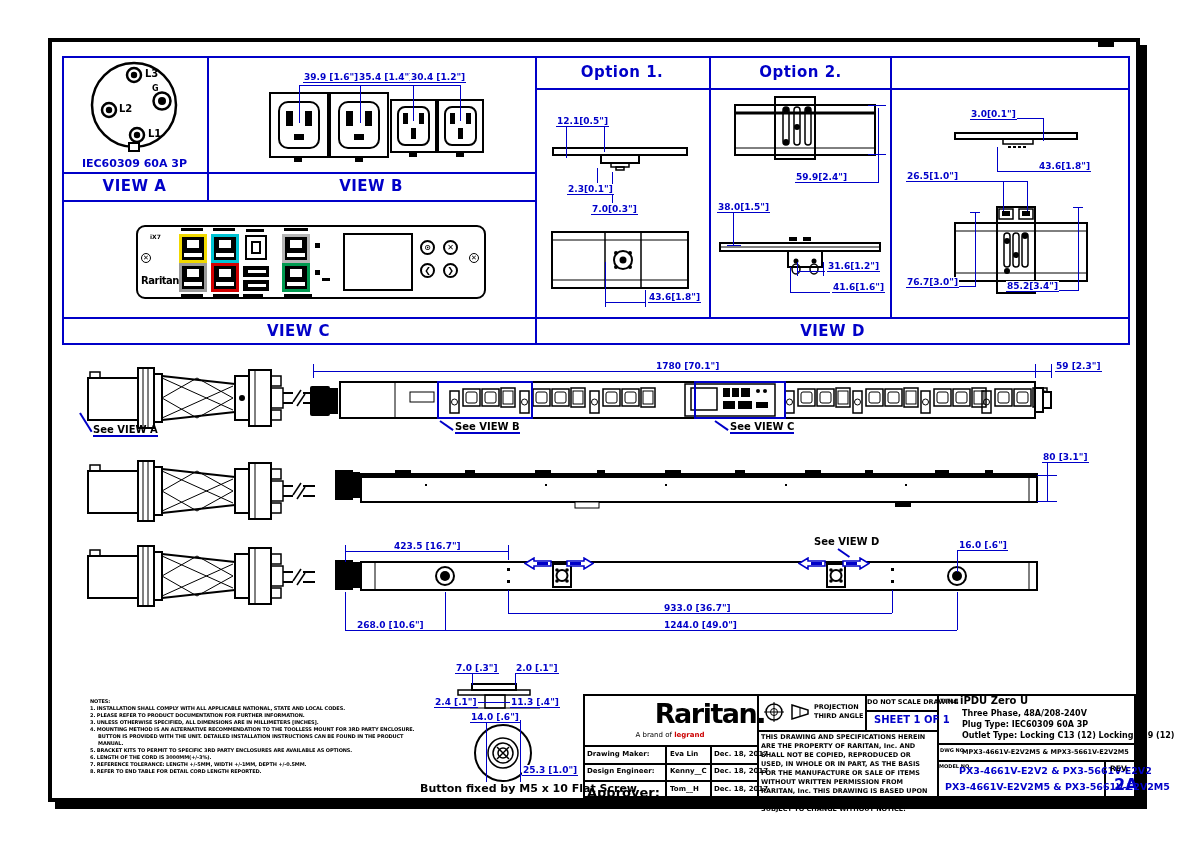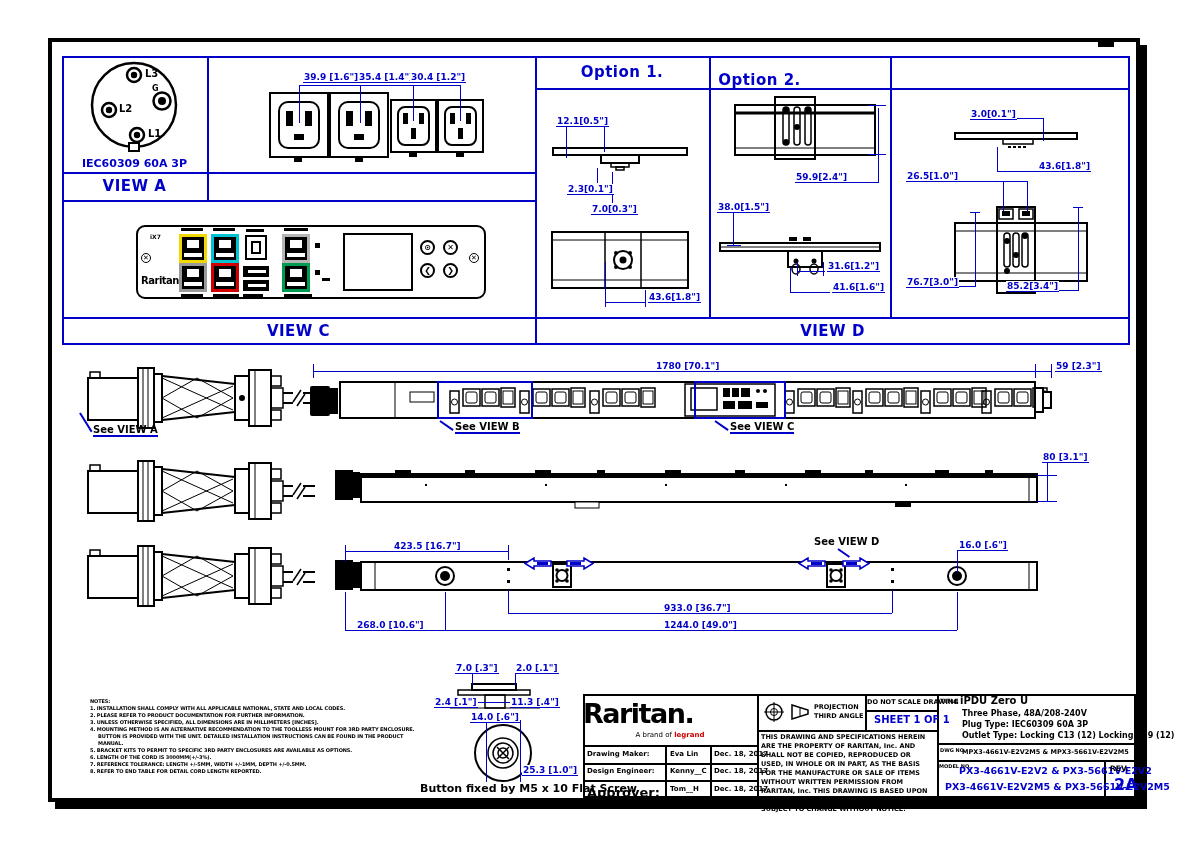--- a/index.html
+++ b/index.html
@@ -55,24 +55,25 @@
   <div class="bl" style="left:207px;top:56px;width:2px;height:144px;"></div>
   <div class="bl" style="left:535px;top:56px;width:2px;height:289px;"></div>
   <div class="bl" style="left:709px;top:56px;width:2px;height:261px;"></div>
   <div class="bl" style="left:890px;top:56px;width:2px;height:261px;"></div>
   <div class="bl" style="left:62px;top:172px;width:473px;height:2px;"></div>
   <div class="bl" style="left:62px;top:200px;width:473px;height:2px;"></div>
   <div class="bl" style="left:535px;top:88px;width:595px;height:2px;"></div>
   <div class="bl" style="left:62px;top:317px;width:1068px;height:2px;"></div>
 
   <div class="band" style="left:62px;top:174px;width:145px;height:24px;">VIEW A</div>
+  <div class="band" style="left:207px;top:174px;width:328px;height:24px;">VIEW B</div>
   <div class="band" style="left:535px;top:319px;width:595px;height:24px;">VIEW D</div>
   <div class="band" style="left:62px;top:319px;width:473px;height:24px;">VIEW C</div>
   <div class="band" style="left:535px;top:58px;width:174px;height:28px;">Option 1.</div>
-  <div class="band" style="left:669px;top:58px;width:181px;height:28px;margin-top:8px;">Option  2.</div>
+  <div class="band" style="left:710px;top:58px;width:181px;height:28px;">Option  2.</div>
 
   <svg class="abs" style="left:90px;top:60px;" width="100" height="100" viewBox="0 0 100 100">
     <circle cx="44" cy="45" r="42" fill="none" stroke="#000" stroke-width="2.5"></circle>
     <rect x="39" y="83" width="10" height="8" fill="#fff" stroke="#000" stroke-width="2"></rect>
     <g>
       <circle cx="44" cy="15" r="7" fill="none" stroke="#000" stroke-width="2.5"></circle>
         <circle cx="44" cy="15" r="3.2" fill="#000"></circle>
       <circle cx="72" cy="41" r="8.5" fill="none" stroke="#000" stroke-width="2.5"></circle>
         <circle cx="72" cy="41" r="4" fill="#000"></circle>
       <circle cx="19" cy="50" r="7" fill="none" stroke="#000" stroke-width="2.5"></circle>
@@ -591,21 +592,21 @@
   <div class="bar" style="left:583px;top:780px;width:176px;height:2px;"></div>
   <div class="bar" style="left:665px;top:745px;width:2px;height:53px;"></div>
   <div class="bar" style="left:710px;top:745px;width:2px;height:53px;"></div>
   <div class="bar" style="left:865px;top:694px;width:2px;height:36px;"></div>
   <div class="bar" style="left:757px;top:730px;width:180px;height:2px;"></div>
   <div class="bar" style="left:865px;top:710px;width:72px;height:2px;"></div>
   <div class="bar" style="left:937px;top:743px;width:199px;height:2px;"></div>
   <div class="bar" style="left:937px;top:760px;width:199px;height:2px;"></div>
   <div class="bar" style="left:1104px;top:760px;width:2px;height:38px;"></div>
 
-  <div class="tbtext" style="left:583px;top:698px;width:182px;text-align:left;font-size:27px;font-weight:bold;letter-spacing:-1.5px;">Raritan.</div>
+  <div class="tbtext" style="left:583px;top:698px;width:182px;text-align:right;font-size:27px;font-weight:bold;letter-spacing:-1.5px;">Raritan.</div>
   <div class="abs" style="left:583px;top:731px;width:174px;text-align:center;font-size:7px;">
     <span>A brand of</span>
     <span style="color:#cc0000;font-weight:bold;">legrand</span>
   </div>
   <span class="tbtext" style="left:587px;top:750px;font-size:7px;font-weight:bold;">Drawing Maker:</span>
   <span class="tbtext" style="left:670px;top:750px;font-size:7px;font-weight:bold;">Eva Lin</span>
   <span class="tbtext" style="left:714px;top:750px;font-size:7px;font-weight:bold;">Dec. 18, 2017</span>
   <span class="tbtext" style="left:587px;top:767px;font-size:7px;font-weight:bold;">Design Engineer:</span>
   <span class="tbtext" style="left:670px;top:767px;font-size:7px;font-weight:bold;">Kenny__C</span>
   <span class="tbtext" style="left:714px;top:767px;font-size:7px;font-weight:bold;">Dec. 18, 2017</span>

